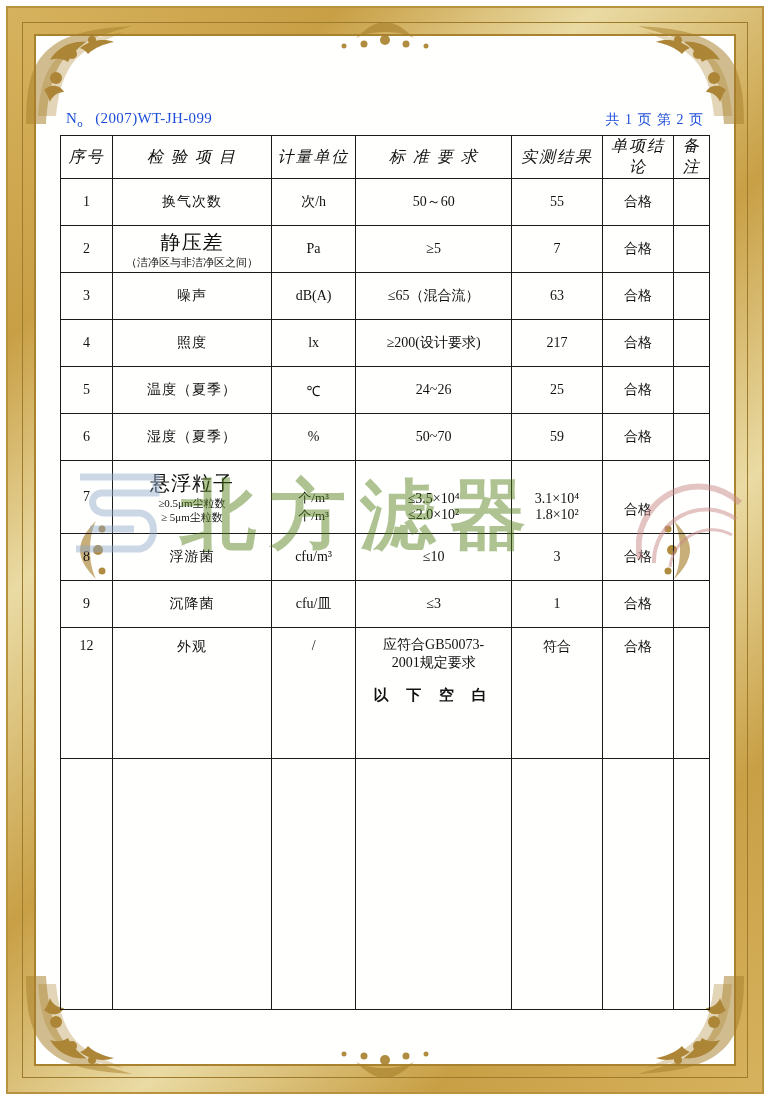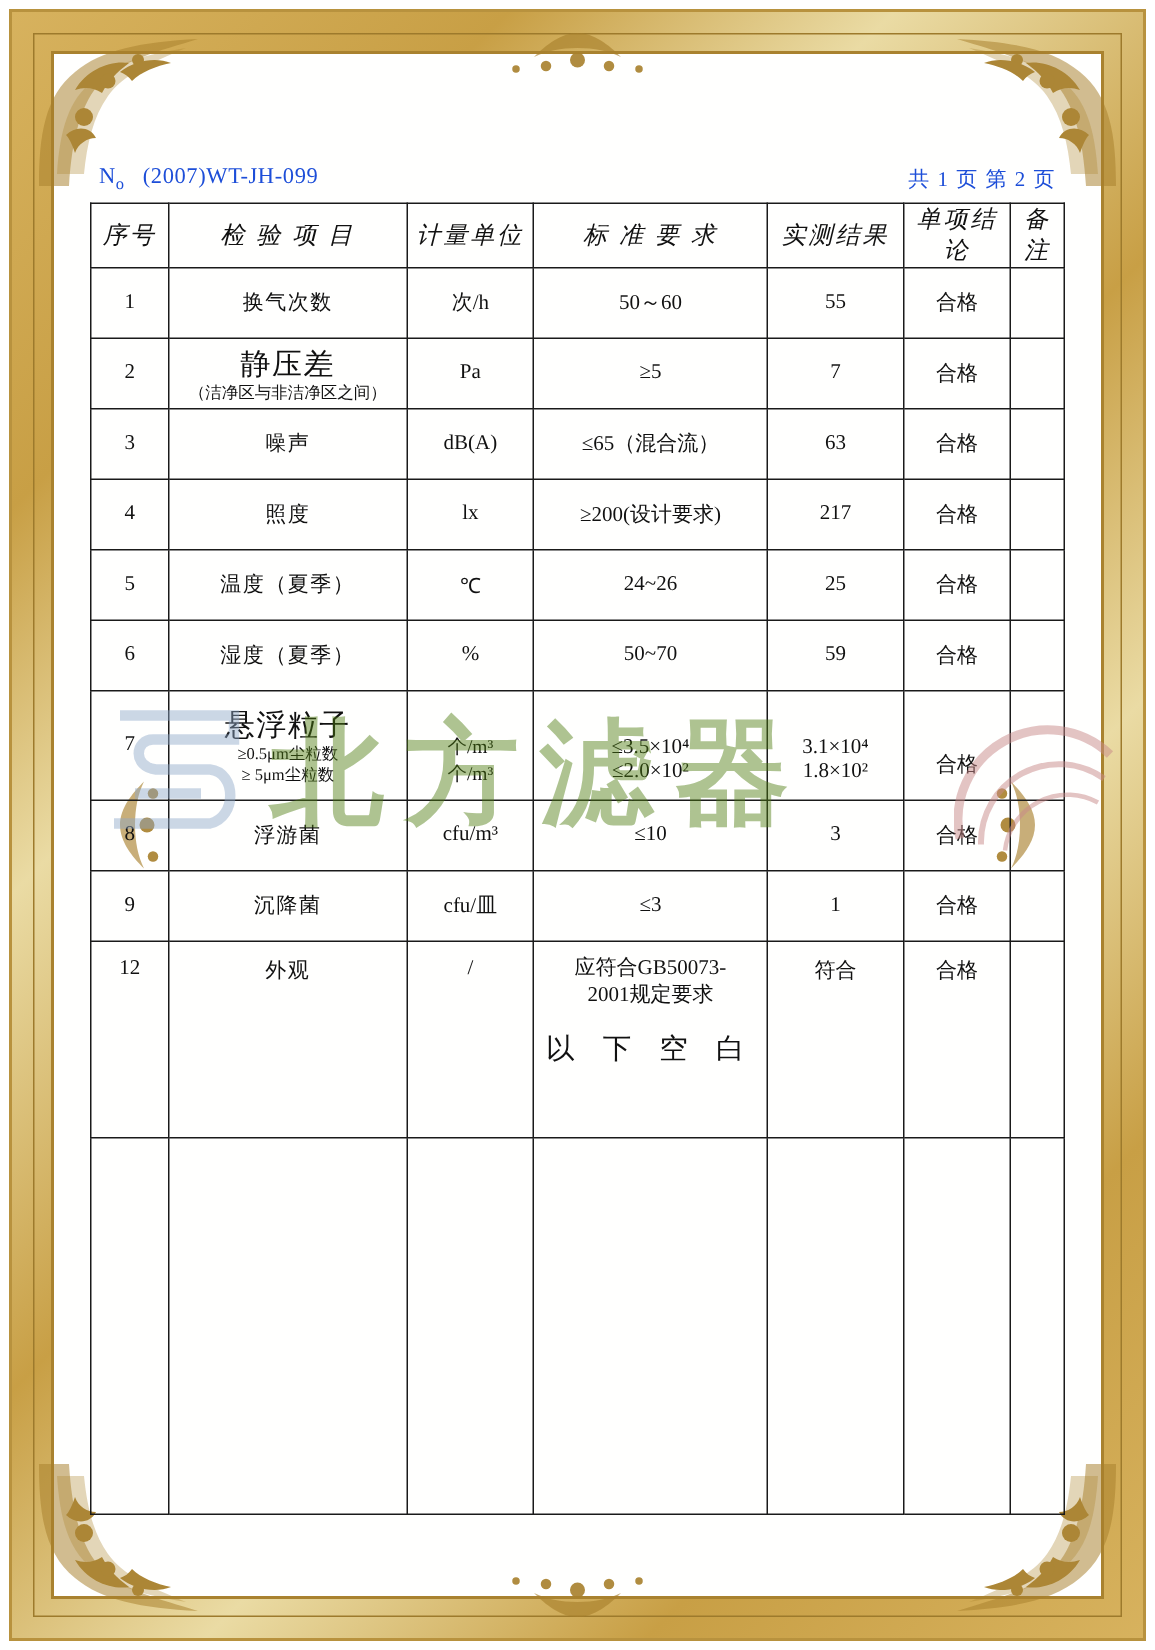--- a/index.html
+++ b/index.html
@@ -101,21 +101,21 @@
   .col-std{width:24%;}
   .col-res{width:14%;}
   .col-concl{width:11%;}
   .col-remark{width:5.5%;}
 
   td.row-cell{height:46px;}
   .item-main{font-size:20px;letter-spacing:1px;}
   .item-sub{font-size:11px;line-height:1.25;letter-spacing:0;}
   .small-unit{font-size:13px;}
   .blank-note{
-    font-size:19px;letter-spacing:7px;padding:14px 0 8px 0;
+    font-size:15px;letter-spacing:7px;padding:14px 0 8px 0;font-weight:bold;
   }
   td.tall{height:120px;}
   td.filler{height:250px;}
 
   
   .watermark{
     position:absolute;
     left:60px;right:40px;
     top:455px;
     height:180px;

